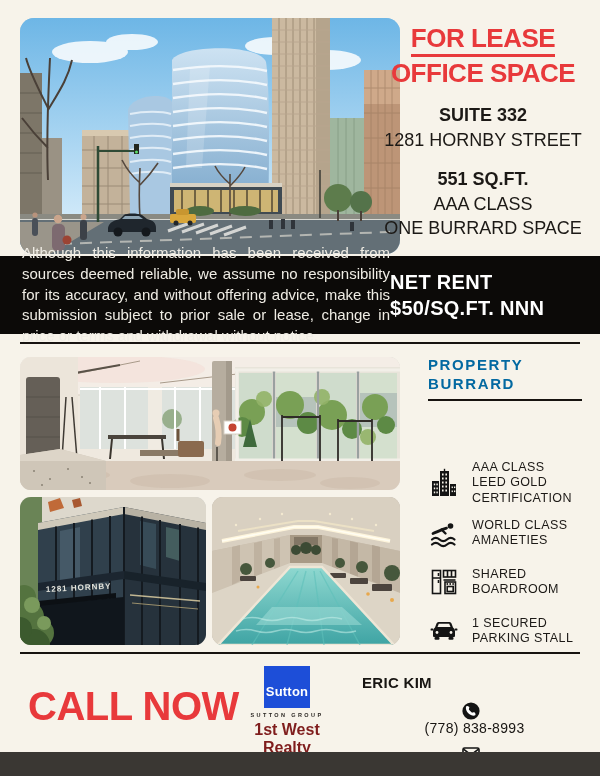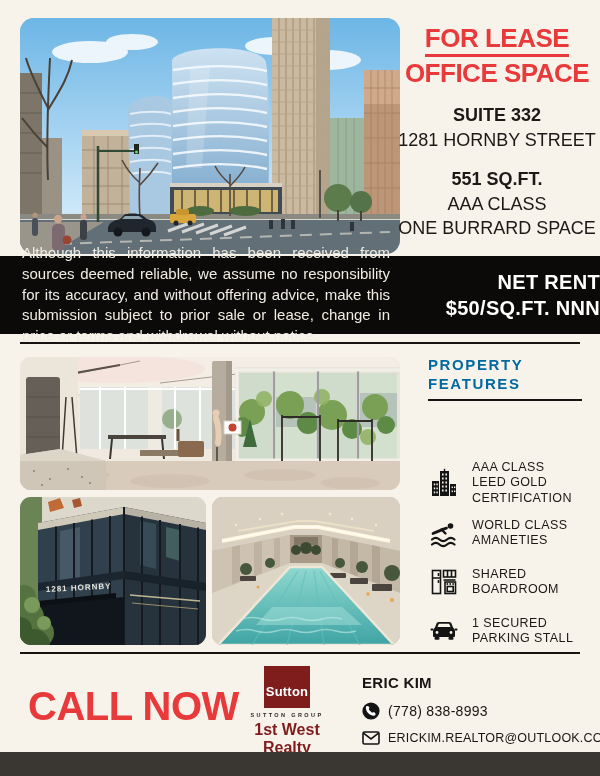--- a/index.html
+++ b/index.html
@@ -2,31 +2,31 @@
 <html><head>
 <meta charset="utf-8">
 <style>
   html,body{margin:0;padding:0;background:#e0ddd6;}
   .page{position:relative;width:600px;height:776px;background:#f7f3ea;overflow:hidden;
         font-family:"Liberation Sans",sans-serif;color:#181512;}
   
   .hero-photo{position:absolute;left:20px;top:18px;width:380px;height:236px;border-radius:14px;
               overflow:hidden;background:#9cc4e0;}
   .hero-photo svg,.photo svg{display:block;width:100%;height:100%;}
-  .hero-text{position:absolute;left:398px;top:24px;width:198px;text-align:center;}
+  .hero-text{position:absolute;left:384px;top:24px;width:198px;text-align:center;}
   .red-title{color:#e8393b;font-size:26px;font-weight:800;letter-spacing:-0.5px;line-height:1.12;}
   .red-title.u{display:inline-block;border-bottom:3px solid #e8393b;padding-bottom:1px;margin-bottom:2px;}
   .addr-group{margin-top:15px;font-size:18px;line-height:1.36;color:#1c1916;}
   .addr-group .b{font-weight:700;}
   
   .black-band{position:absolute;left:0;top:256px;width:600px;height:78px;background:#0c0a08;
               display:flex;align-items:center;}
   .disclaimer{margin:0 0 0 22px;width:368px;font-size:15px;line-height:1.38;color:#efece4;
               text-align:justify;}
-  .net-rent{flex:1;text-align:right;color:#ffffff;font-weight:700;font-size:20px;line-height:1.3;
+  .net-rent{flex:1;text-align:left;color:#ffffff;font-weight:700;font-size:20px;line-height:1.3;
             letter-spacing:0.3px;}
   
   .rule{position:absolute;left:20px;width:560px;height:2px;background:#171310;}
   .rule.top{top:342px;}
   .rule.bottom{top:652px;}
   
   .photo{position:absolute;border-radius:11px;overflow:hidden;background:#ccc;}
   .photo.interior{left:20px;top:357px;width:380px;height:133px;}
   .photo.exterior{left:20px;top:497px;width:186px;height:148px;}
   .photo.pool{left:212px;top:497px;width:188px;height:148px;}
@@ -36,28 +36,28 @@
   .feat-rule{position:absolute;left:428px;top:399px;width:154px;height:2px;background:#171310;}
   .feature-row{position:absolute;left:428px;width:165px;display:flex;align-items:center;}
   .f-icon{width:32px;flex:0 0 32px;margin-right:12px;display:flex;justify-content:center;}
   .f-text{font-size:12.5px;letter-spacing:0.4px;line-height:1.22;color:#1c1916;}
   .r0{top:416px;height:38px;}.r1{top:458px;height:50px;}
   .r2{top:512px;height:42px;}.r3{top:560px;height:44px;}.r4{top:610px;height:42px;}
   
   .cta{position:absolute;left:28px;top:684px;font-size:40px;font-weight:700;color:#e8393b;
        letter-spacing:-0.5px;}
   .brokerage{position:absolute;left:235px;top:666px;width:104px;text-align:center;}
-  .sutton-square{width:46px;height:42px;background:#7f1d1d;margin:0 auto;display:flex;
+  .sutton-square{width:46px;height:42px;background:#1d4ed8;margin:0 auto;display:flex;
                  align-items:flex-end;justify-content:center;padding-bottom:9px;box-sizing:border-box;}
   .sutton-square span{color:#ffffff;font-size:13px;font-weight:700;letter-spacing:0.2px;}
   .sutton-group{margin-top:4px;font-size:5.5px;letter-spacing:2.4px;color:#2a2622;font-weight:700;}
   .realty-name{margin-top:3px;font-size:16px;font-weight:700;color:#7f1d1d;}
   .contact{position:absolute;left:362px;top:674px;width:225px;}
   .contact-name{font-size:15px;font-weight:700;letter-spacing:0.3px;}
-  .contact-row{display:flex;align-items:center;margin-top:11px;}
+  .contact-row{display:flex;align-items:center;margin-top:11px;flex-direction:column;}
   .contact-row .c-icon{width:18px;flex:0 0 18px;margin-right:8px;display:flex;}
   .contact-phone{font-size:14px;letter-spacing:0.3px;}
   .contact-email{font-size:12.5px;letter-spacing:0.2px;}
   .footer-strip{position:absolute;left:0;top:752px;width:600px;height:24px;background:#3a3733;}
 </style>
 </head>
 <body>
 
 <div class="page">
 
@@ -432,21 +432,21 @@
       <path d="M60,110 L130,110 L150,128 L44,128 Z" fill="#aee4de" opacity="0.45"></path>
       <g stroke="#c8f0ea" stroke-width="1.6" fill="none" opacity="0.55">
         <path d="M30,122 q10,-3 20,0 t20,0 t20,0 t20,0 t20,0"></path>
         <path d="M24,134 q10,-3 20,0 t20,0 t20,0 t20,0 t20,0 t20,0"></path>
       </g>
     </svg>
   </div>
 
   <div class="feat-title">
     <div>PROPERTY</div>
-    <div>FEATURES</div>
+    <div>BURRARD</div>
   </div>
   <div class="feat-rule"></div>
 
 
   <div class="feature-row r1">
     <span class="f-icon">
       <svg width="30" height="30" viewBox="0 0 30 30">
         <g fill="#141414">
           <rect x="11" y="3" width="9" height="25"></rect>
           <rect x="3" y="13" width="7" height="15"></rect>

